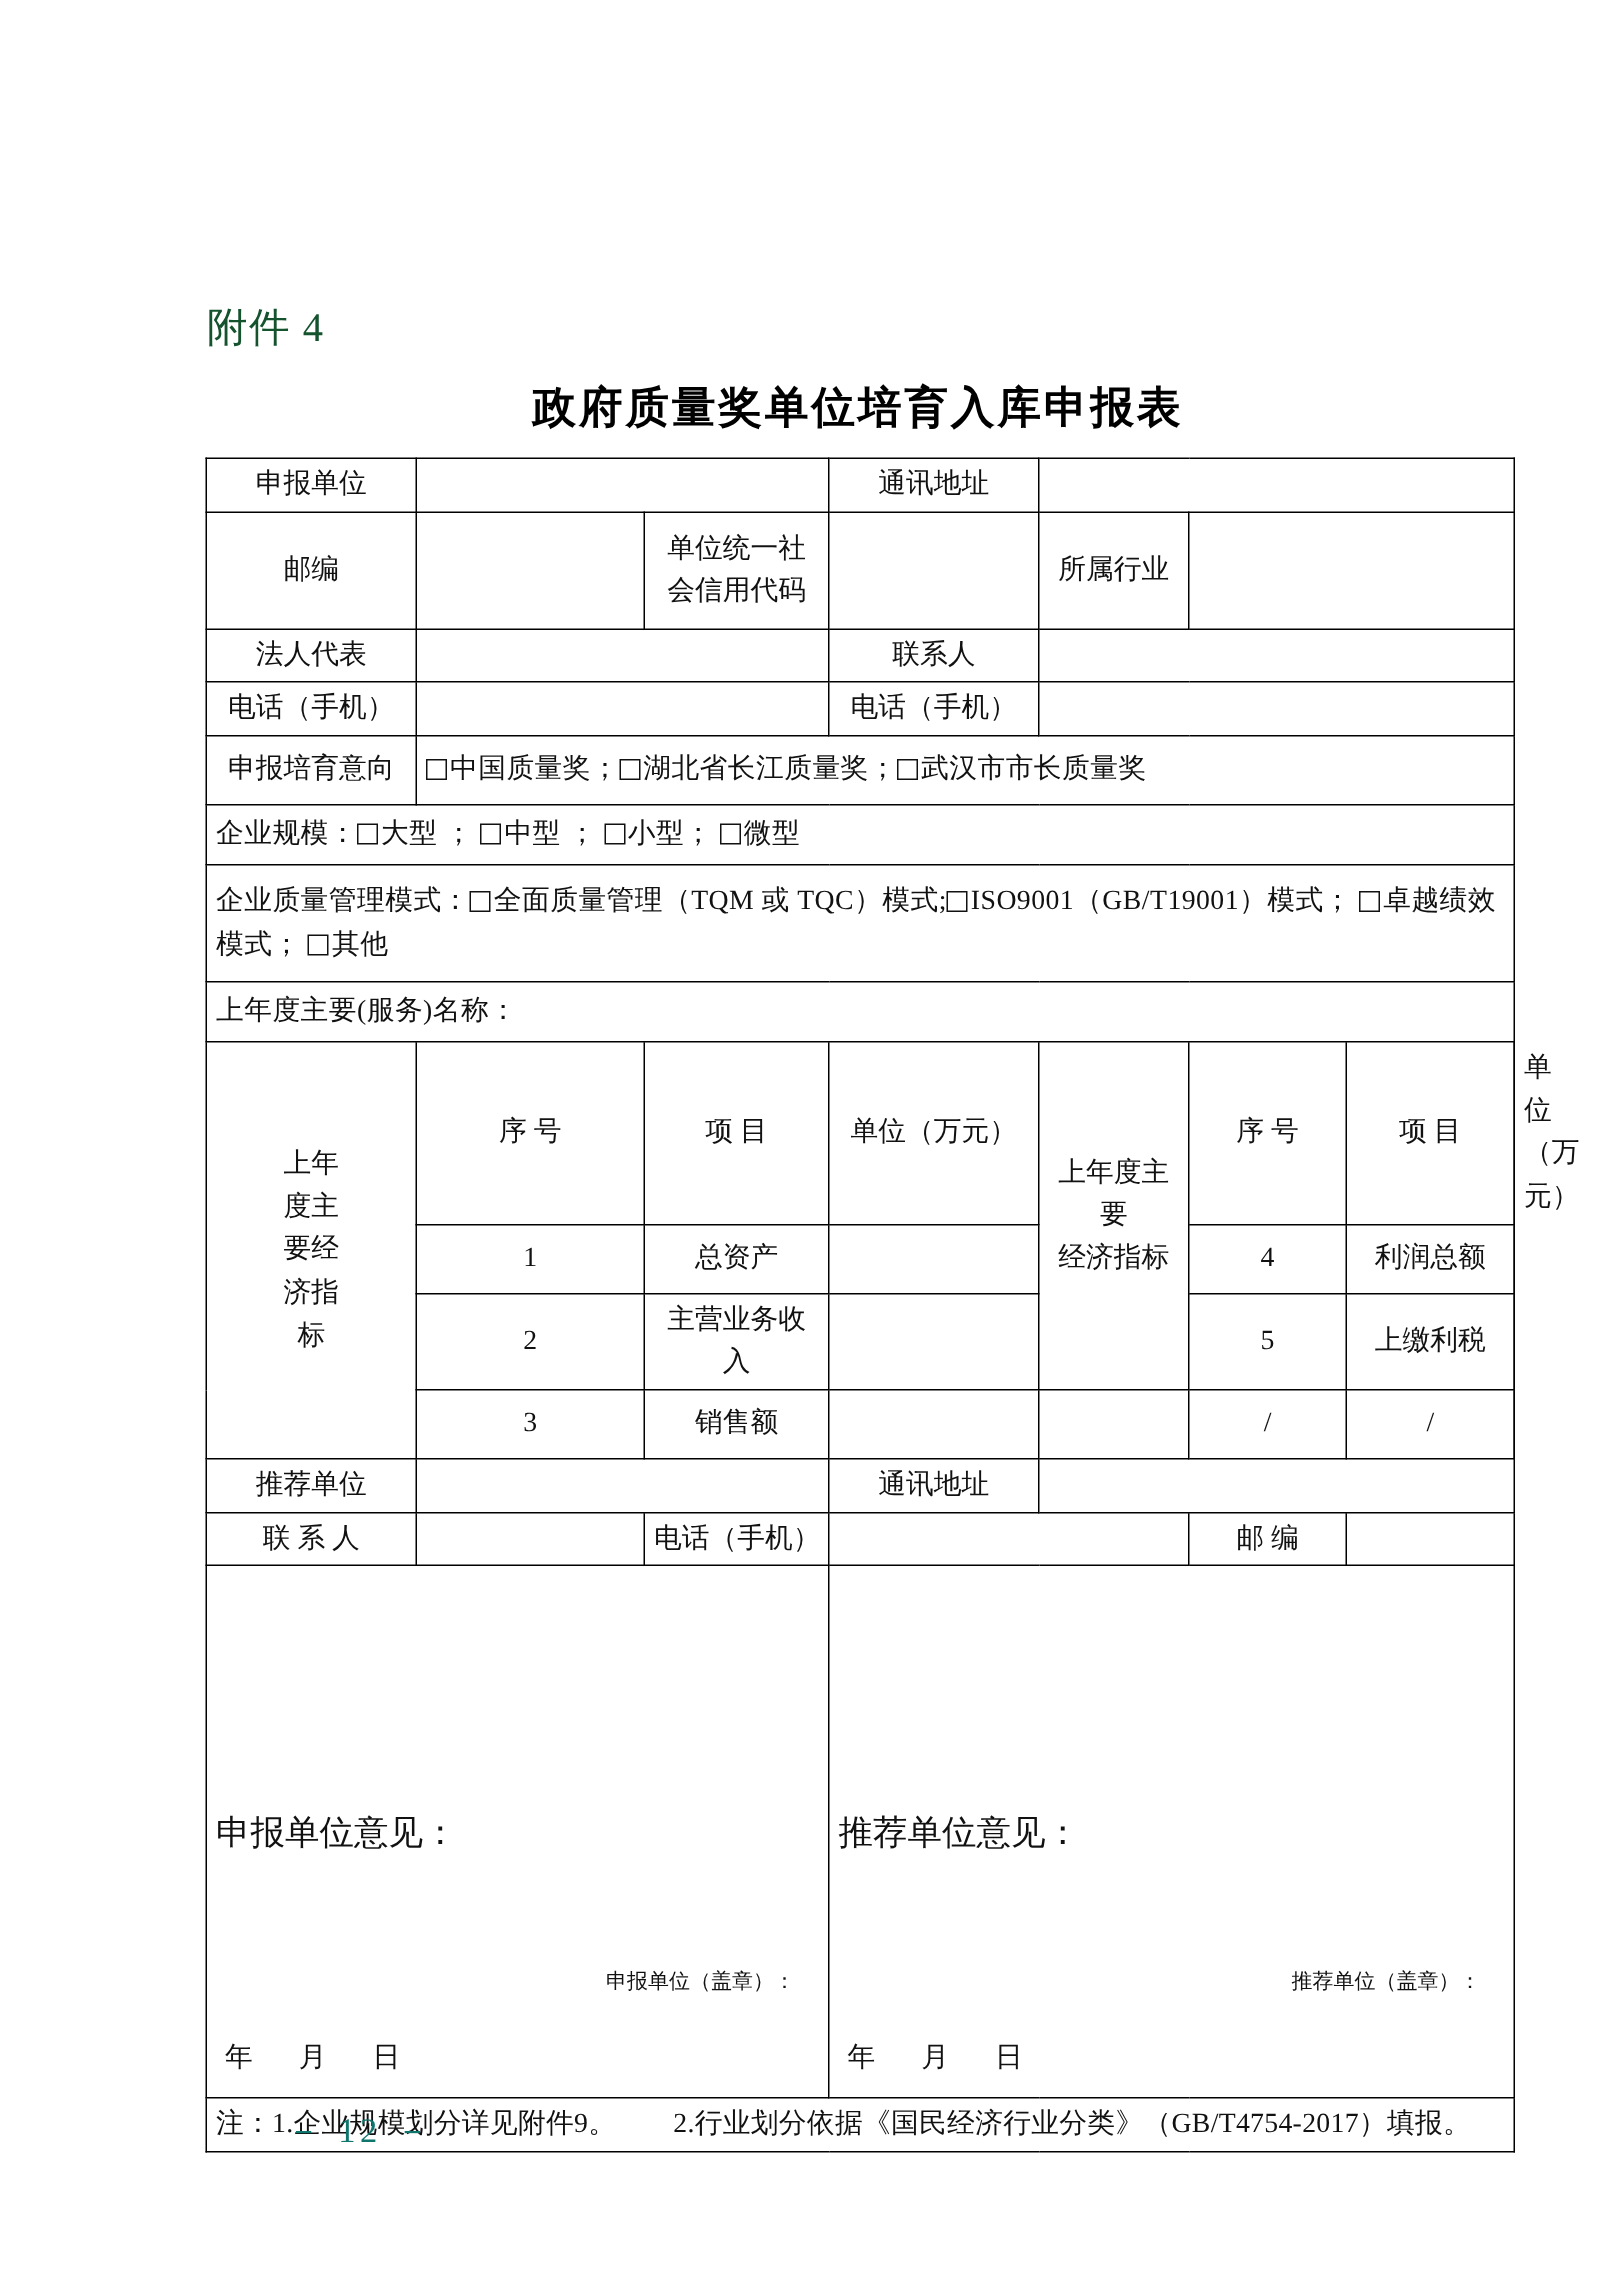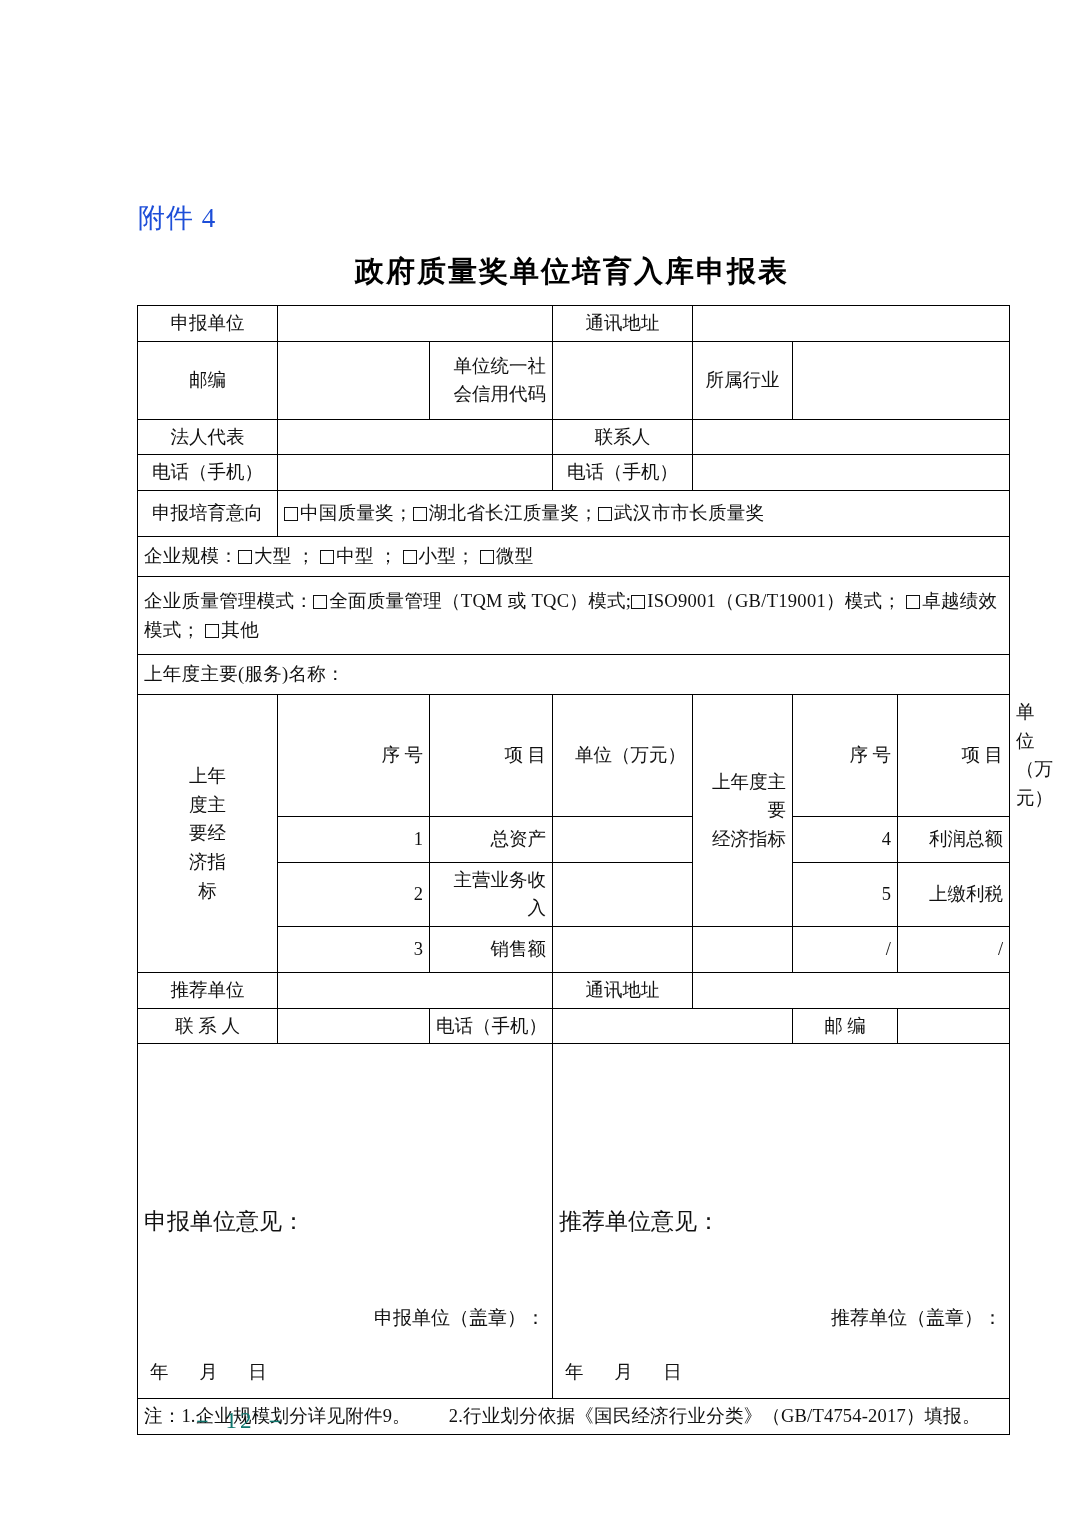--- a/index.html
+++ b/index.html
@@ -20,21 +20,21 @@
     left: 0; top: 0;
     width: 1080px;
     height: 1527px;
   }
   .attach-label {
     position: absolute;
     left: 138px;
     top: 200px;
     font-size: 27px;
     letter-spacing: 1px;
-    color: #1d4ed8;
+    color: #14532d;
   }
   .doc-title {
     position: absolute;
     left: 0;
     top: 252px;
     width: 1080px;
     text-align: center;
     font-size: 29px;
     font-weight: bold;
     letter-spacing: 2px;
@@ -50,21 +50,21 @@
     table-layout: fixed;
   }
   table.form td {
     border: 1.6px solid #000;
     font-size: 18.5px;
     line-height: 1.55;
     padding: 3px 6px;
     vertical-align: middle;
     color: #111;
   }
-  .ctr { text-align: right; }
+  .ctr { text-align: center; }
   .lft { text-align: left; }
   .lbl { text-align: center; white-space: nowrap; font-family: Liberation Serif, serif; }
   .two-line { line-height: 1.75; }
   .vert-label {
     text-align: center;
     line-height: 1.85;
     padding: 4px 2px;
     font-size: 18.5px;
   }
   .cb {
@@ -86,23 +86,23 @@
     height: 348px;
     vertical-align: top;
     position: relative;
     padding: 8px 10px 8px 10px;
   }
   .opinion-head {
     font-size: 23px;
   }
   .seal {
     position: absolute;
-    right: 7px;
+    right: 22px;
     bottom: 66px;
-    font-size: 19px;
+    font-size: 14px;
     white-space: nowrap;
   }
   .ymd {
     position: absolute;
     left: 12px;
     bottom: 12px;
     font-size: 18.5px;
     letter-spacing: 13px;
   }
   .note-cell {

